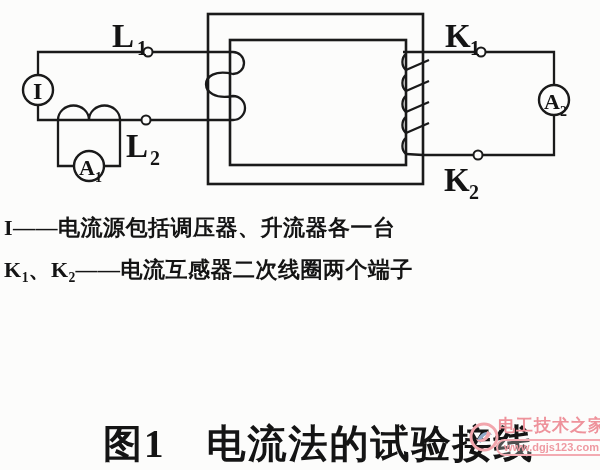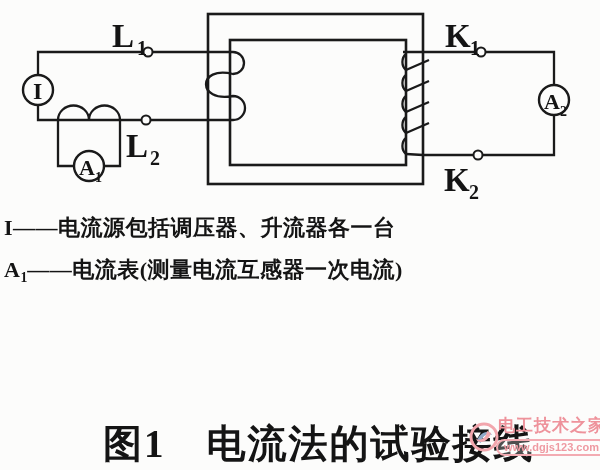--- a/index.html
+++ b/index.html
@@ -90,21 +90,21 @@
 
     <text x="79" y="175" font-size="22" class="lbl">A</text>
     <text x="95" y="182" font-size="14" class="lbl">1</text>
 
     <text x="544" y="109" font-size="22" class="lbl">A</text>
     <text x="560" y="116" font-size="14" class="lbl">2</text>
   </svg>
 
   <div class="legend">
       <div class="legend-line"><span>I</span><span>——电流源包括调压器、升流器各一台</span></div>
-      <div class="legend-line"><span>A</span><sub>1</sub><span>——电流表(测量电流互感器一次电流)</span></div>
+      <div class="legend-line"><span>K</span><sub>1</sub><span>、</span><span>K</span><sub>2</sub><span>——电流互感器二次线圈两个端子</span></div>
     </div>
 
   <div class="caption">图1　电流法的试验接线</div>
 
   <div class="wm">
     <svg class="wm-logo" viewBox="0 0 32 32">
       <circle cx="16" cy="16" r="13" fill="none" stroke="#f2a6ad" stroke-width="3"></circle>
       <path d="M9,20 C12,10 22,9 24,14 C20,12 14,14 13,22 Z" fill="#8fa8c8"></path>
       <path d="M23,12 C20,22 10,23 8,18 C12,20 18,18 19,10 Z" fill="#f2a6ad"></path>
     </svg>

